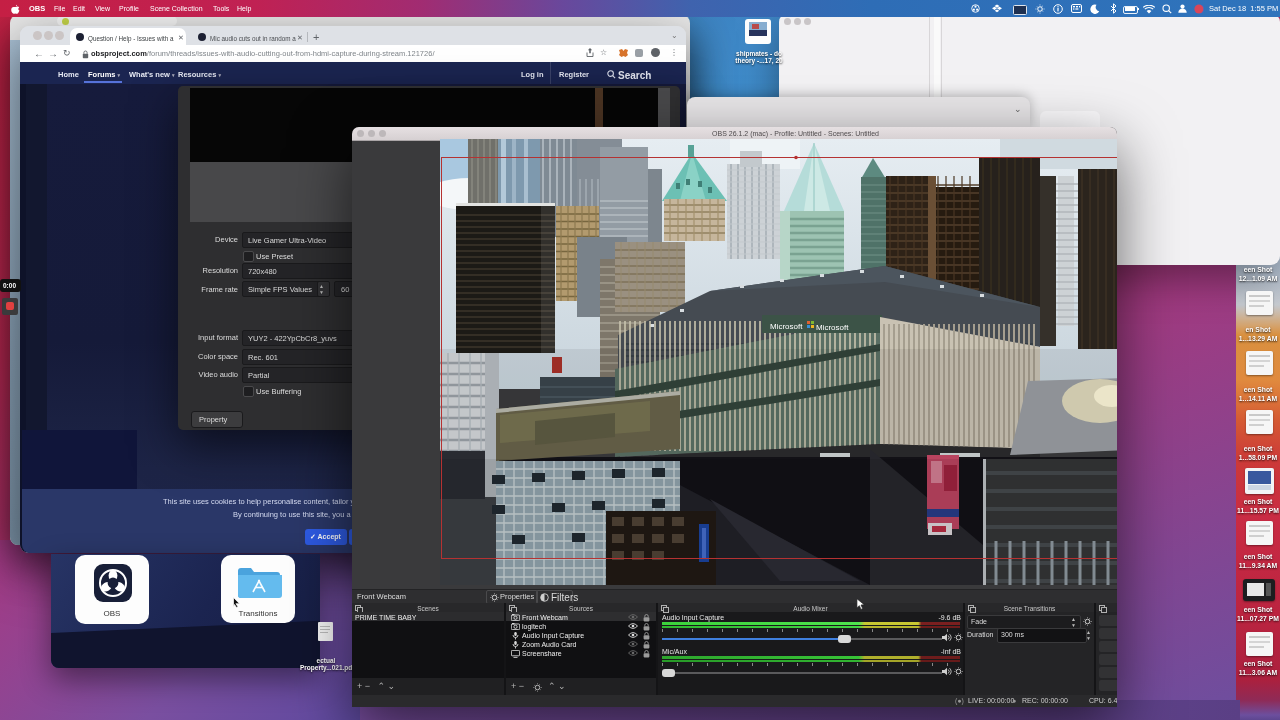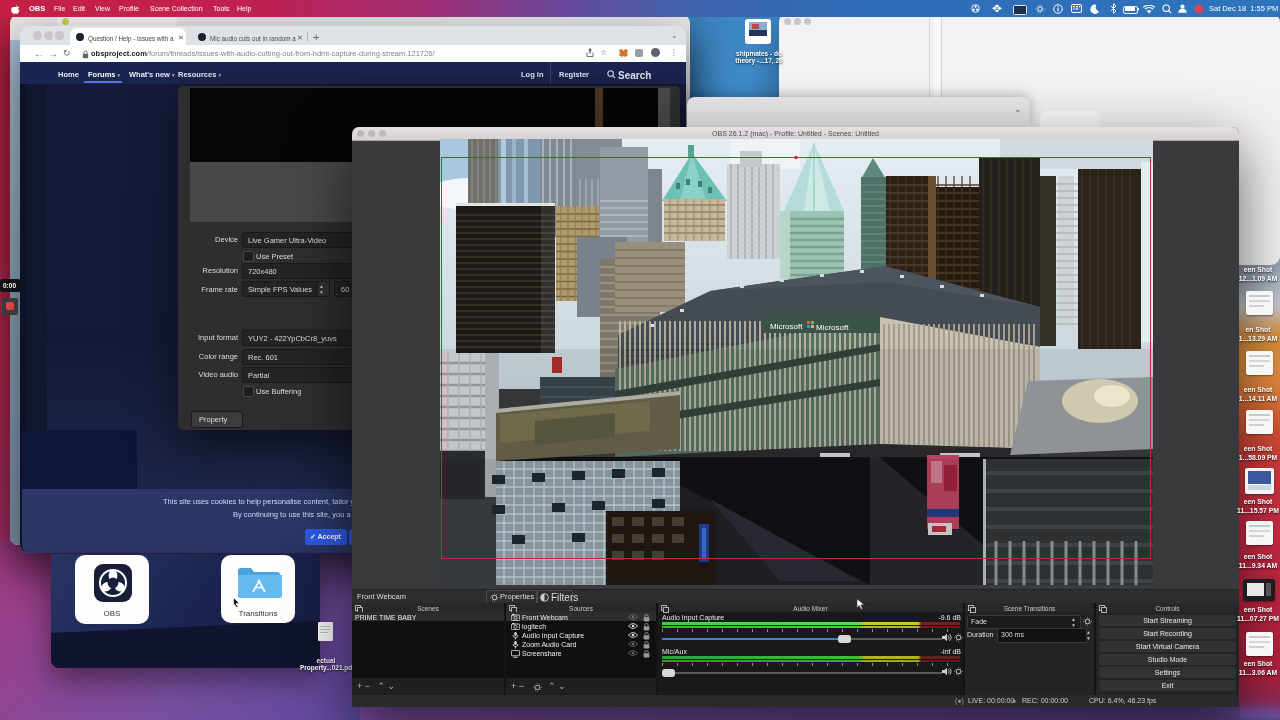--- a/index.html
+++ b/index.html
@@ -109,21 +109,21 @@
   <div class="a tx" style="left:0px;top:199px;width:60px;text-align:right;font-size:7.5px;color:#dcdcdc;">Frame rate</div>
   <div class="a" style="left:64px;top:195px;width:84px;height:14px;background:#242427;border:1px solid #1a1a1c;border-radius:2px;"></div>
   <div class="a tx" style="left:70px;top:199px;font-size:7.5px;color:#d8d8d8;">Simple FPS Values</div>
   <div class="a" style="left:139px;top:195px;width:11px;height:14px;background:#323235;border:1px solid #1a1a1c;border-radius:2px;"></div>
   <div class="a tx" style="left:141px;top:197px;font-size:5px;color:#bbb;">▲<br>▼</div>
   <div class="a" style="left:156px;top:195px;width:60px;height:14px;background:#242427;border:1px solid #1a1a1c;border-radius:2px;"></div>
   <div class="a tx" style="left:163px;top:199px;font-size:7.5px;color:#d8d8d8;">60</div>
   <div class="a tx" style="left:-20px;top:247px;width:80px;text-align:right;font-size:7.5px;color:#dcdcdc;">Input format</div>
   <div class="a" style="left:64px;top:244px;width:300px;height:14px;background:#242427;border:1px solid #1a1a1c;border-radius:2px;"></div>
   <div class="a tx" style="left:70px;top:248px;font-size:7.5px;color:#d8d8d8;">YUY2 - 422YpCbCr8_yuvs</div>
-  <div class="a tx" style="left:-20px;top:266px;width:80px;text-align:right;font-size:7.5px;color:#dcdcdc;">Color range</div>
+  <div class="a tx" style="left:-20px;top:266px;width:80px;text-align:right;font-size:7.5px;color:#dcdcdc;">Color space</div>
   <div class="a" style="left:64px;top:263px;width:300px;height:14px;background:#242427;border:1px solid #1a1a1c;border-radius:2px;"></div>
   <div class="a tx" style="left:70px;top:267px;font-size:7.5px;color:#d8d8d8;">Rec. 601</div>
   <div class="a tx" style="left:-20px;top:284px;width:80px;text-align:right;font-size:7.5px;color:#dcdcdc;">Video audio</div>
   <div class="a" style="left:64px;top:281px;width:300px;height:14px;background:#242427;border:1px solid #1a1a1c;border-radius:2px;"></div>
   <div class="a tx" style="left:70px;top:285px;font-size:7.5px;color:#d8d8d8;">Partial</div>
   <div class="a" style="left:65px;top:300px;width:9px;height:9px;background:#1e1e20;border:1px solid #4a4a4c;border-radius:2px;"></div>
   <div class="a tx" style="left:78px;top:301px;font-size:7.5px;color:#dcdcdc;">Use Buffering</div>
   <div class="a" style="left:13px;top:325px;width:50px;height:15px;background:#3c3c3e;border:1px solid #1a1a1c;border-radius:3px;"></div>
   <div class="a tx" style="left:21px;top:329px;font-size:7.5px;color:#dcdcdc;">Property</div>
 </div>
@@ -189,21 +189,21 @@
 <div class="a tx" style="left:300px;top:657px;width:52px;text-align:center;font-size:6.5px;font-weight:bold;color:#fff;text-shadow:0 1px 2px rgba(0,0,0,.8);">ectual<br>Property...021.pdf</div>
 
 
 <div class="a" style="left:0px;top:279px;width:21px;height:13px;background:#111;border-radius:3px;"></div>
 <div class="a tx" style="left:3px;top:282px;font-size:6.5px;color:#fff;font-weight:bold;">0:00</div>
 <div class="a" style="left:2px;top:298px;width:16px;height:17px;background:#3a3a3c;border-radius:2px;"></div>
 <div class="a" style="left:6px;top:302px;width:8px;height:8px;background:#e04040;border-radius:2px;"></div>
 
 
 
-<div class="a" id="obswin" style="left:352px;top:127px;width:887px;height:580px;background:#3a3a3c;border-radius:7px 7px 0 0;box-shadow:0 20px 60px rgba(0,0,0,.6);overflow:hidden;">
+<div class="a" id="obswin" style="left:352px;top:127px;width:765px;height:580px;background:#3a3a3c;border-radius:7px 7px 0 0;box-shadow:0 20px 60px rgba(0,0,0,.6);overflow:hidden;">
 
   <div class="a" style="left:0;top:0;width:887px;height:13px;background:linear-gradient(180deg,#e6e0e2,#d6d0d2);border-bottom:1px solid #aaa5a7;"></div>
   <div class="a" style="left:5px;top:3px;width:7px;height:7px;border-radius:50%;background:#bdb8ba;"></div>
   <div class="a" style="left:16px;top:3px;width:7px;height:7px;border-radius:50%;background:#bdb8ba;"></div>
   <div class="a" style="left:27px;top:3px;width:7px;height:7px;border-radius:50%;background:#bdb8ba;"></div>
   <div class="a tx" style="left:0;top:3px;width:887px;text-align:center;font-size:7px;color:#4f4b4d;">OBS 26.1.2 (mac) - Profile: Untitled - Scenes: Untitled</div>
 
   <svg class="a" style="left:88px;top:12px;" width="713" height="446" viewBox="0 0 713 446">
       <defs>
         <linearGradient id="sky" x1="0" y1="0" x2="0" y2="1">

